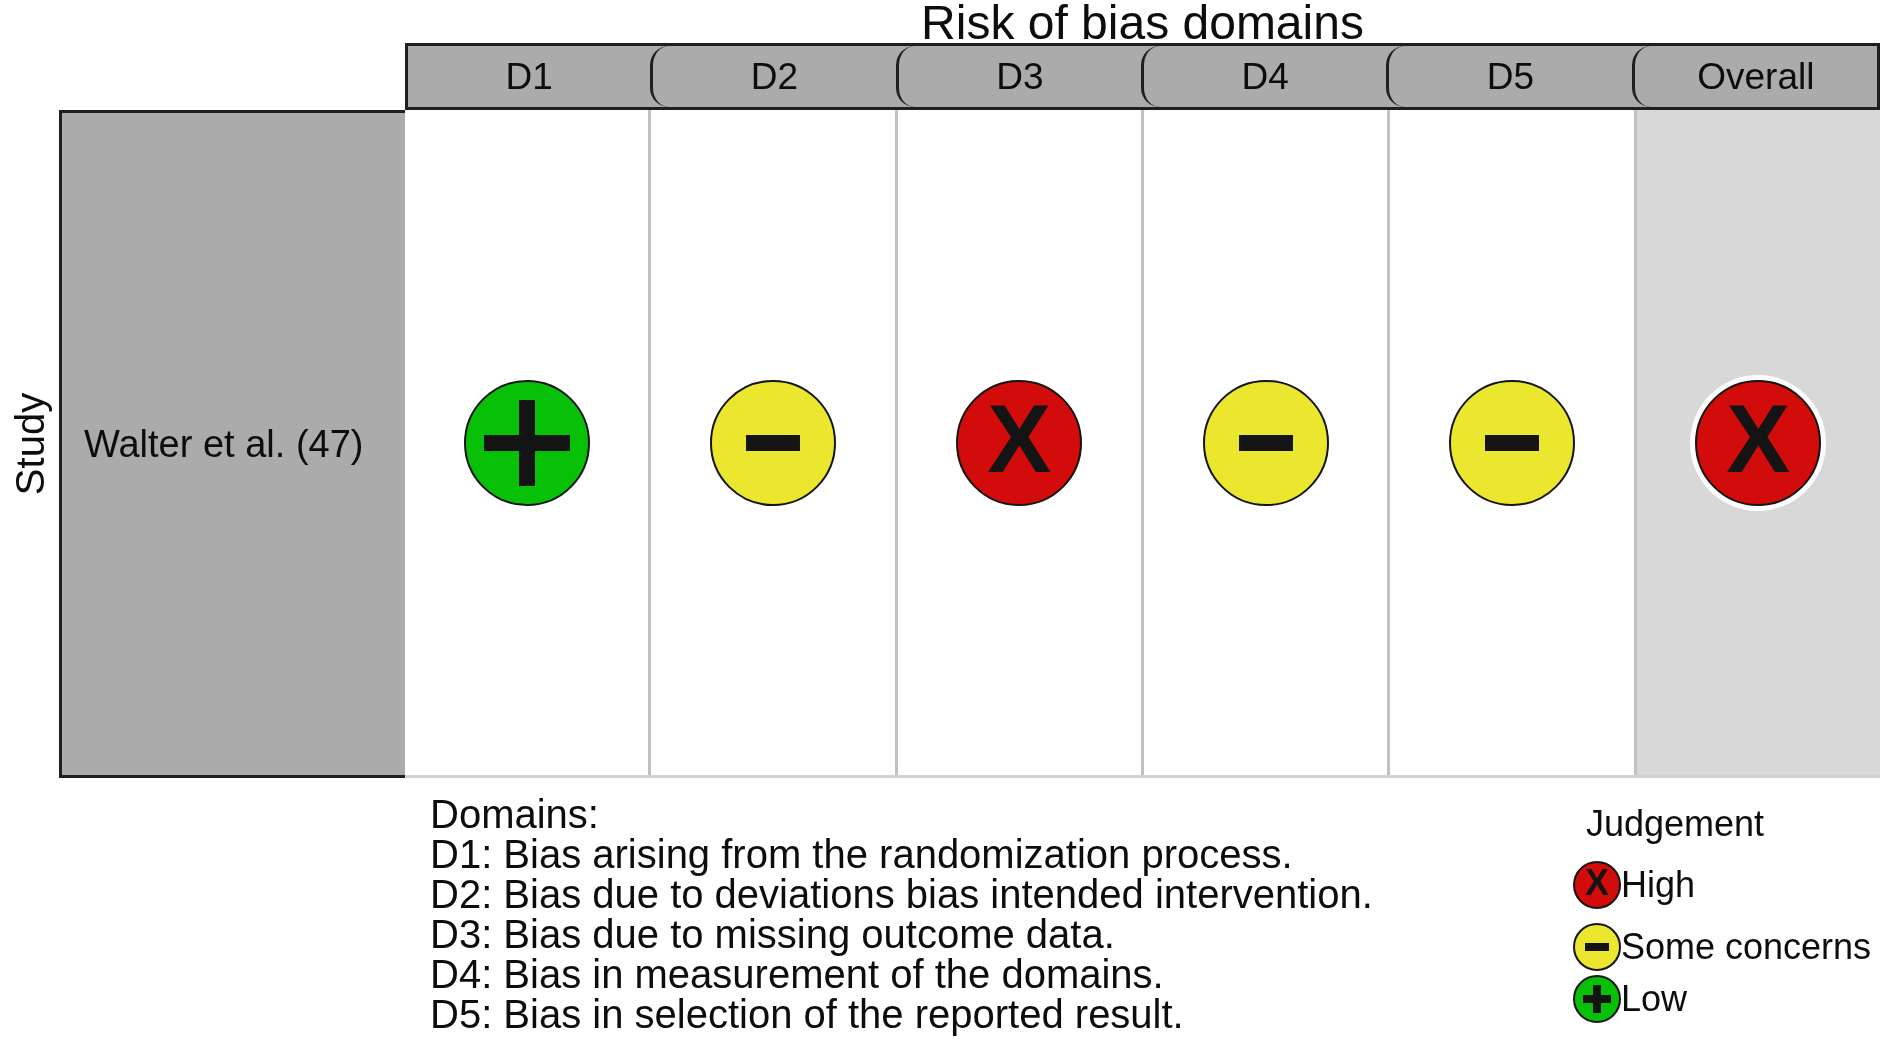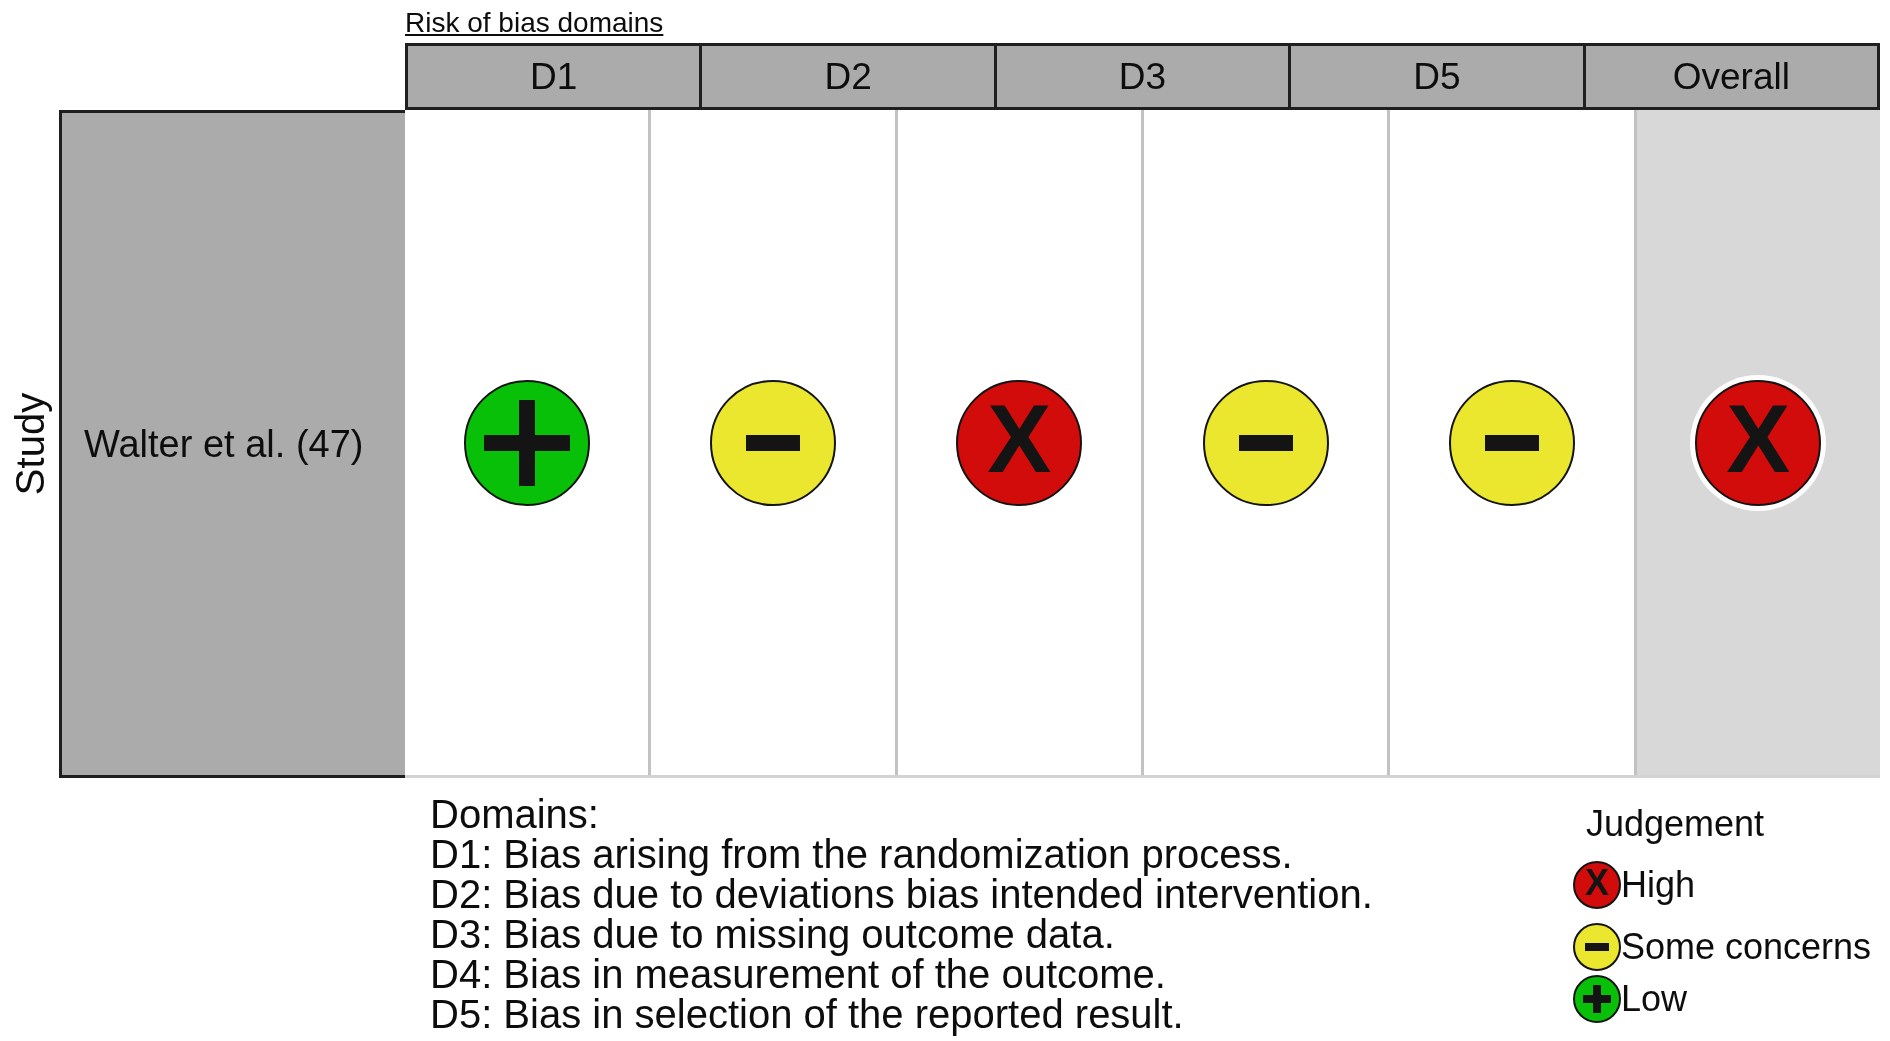--- a/index.html
+++ b/index.html
@@ -1,26 +1,26 @@
 <!DOCTYPE html>
 <html><head>
 <meta charset="utf-8">
 <style>
   * { margin:0; padding:0; box-sizing:border-box; }
   html,body { background:#ffffff; }
   body { font-family:"Liberation Sans", sans-serif; color:#111; }
   .canvas { position:relative; width:1890px; height:1041px; background:#fff; overflow:hidden; }
 
-  .fig-title { position:absolute; left:405px; top:2px; width:1475px; 
-               font-size:28px; line-height:42px; color:#0d0d0d;text-decoration:underline; }
+  .fig-title { position:absolute; left:405px; top:2px; width:1475px; text-align:center;
+               font-size:48px; line-height:42px; color:#0d0d0d; }
 
   .header-row { position:absolute; left:405px; top:43px; width:1475px; height:67px;
                 display:flex; background:#ababab; border:3px solid #1f1f1f; }
   .header-cell { flex:1 1 0; display:flex; align-items:center; justify-content:center;
-                 font-size:37px; color:#0d0d0d; border-left:3px solid #1f1f1f; }
+                 font-size:37px; color:#0d0d0d; border-left:3px solid #1f1f1f;border-radius:19px; }
   .header-cell:first-child { border-left:none; }
 
   .study-axis { position:absolute; left:30px; top:444px; transform:translate(-50%,-50%) rotate(-90deg);
                 font-size:40px; white-space:nowrap; color:#0d0d0d; }
 
   .study-cell { position:absolute; left:59px; top:110px; width:378px; height:668px;
                 background:#ababab; border:3px solid #1f1f1f; display:flex; align-items:center; }
   .study-name { padding-left:22px; font-size:38px; color:#0d0d0d; }
 
   .body-row { position:absolute; left:405px; top:110px; width:1475px; height:668px;
@@ -60,20 +60,21 @@
 <body>
 
 <div class="canvas">
 
   <div class="fig-title">Risk of bias domains</div>
 
   <div class="header-row">
       <div class="header-cell">D1</div>
       <div class="header-cell">D2</div>
       <div class="header-cell">D3</div>
+      <div class="header-cell">D4</div>
       <div class="header-cell">D5</div>
       <div class="header-cell">Overall</div>
     </div>
 
   <div class="study-axis">Study</div>
 
   <div class="study-cell">
     <div class="study-name">Walter et al. (47)</div>
   </div>
 
@@ -108,21 +109,21 @@
           <span class="sym-x">X</span>
         </div>
       </div>
     </div>
 
   <div class="domains-legend">
     <div class="domains-line">Domains:</div>
   <div class="domains-line">D1: Bias arising from the randomization process.</div>
       <div class="domains-line">D2: Bias due to deviations bias intended intervention.</div>
       <div class="domains-line">D3: Bias due to missing outcome data.</div>
-      <div class="domains-line">D4: Bias in measurement of the outcome.</div>
+      <div class="domains-line">D4: Bias in measurement of the domains.</div>
       <div class="domains-line">D5: Bias in selection of the reported result.</div>
     </div>
 
   <div class="judgement-legend">
     <div class="judgement-heading">Judgement</div>
   <div class="judgement-item" style="top: 57px;">
         <div class="circle high">
           <span class="sym-x">X</span>
         </div>
         <span class="judgement-label">High</span>

